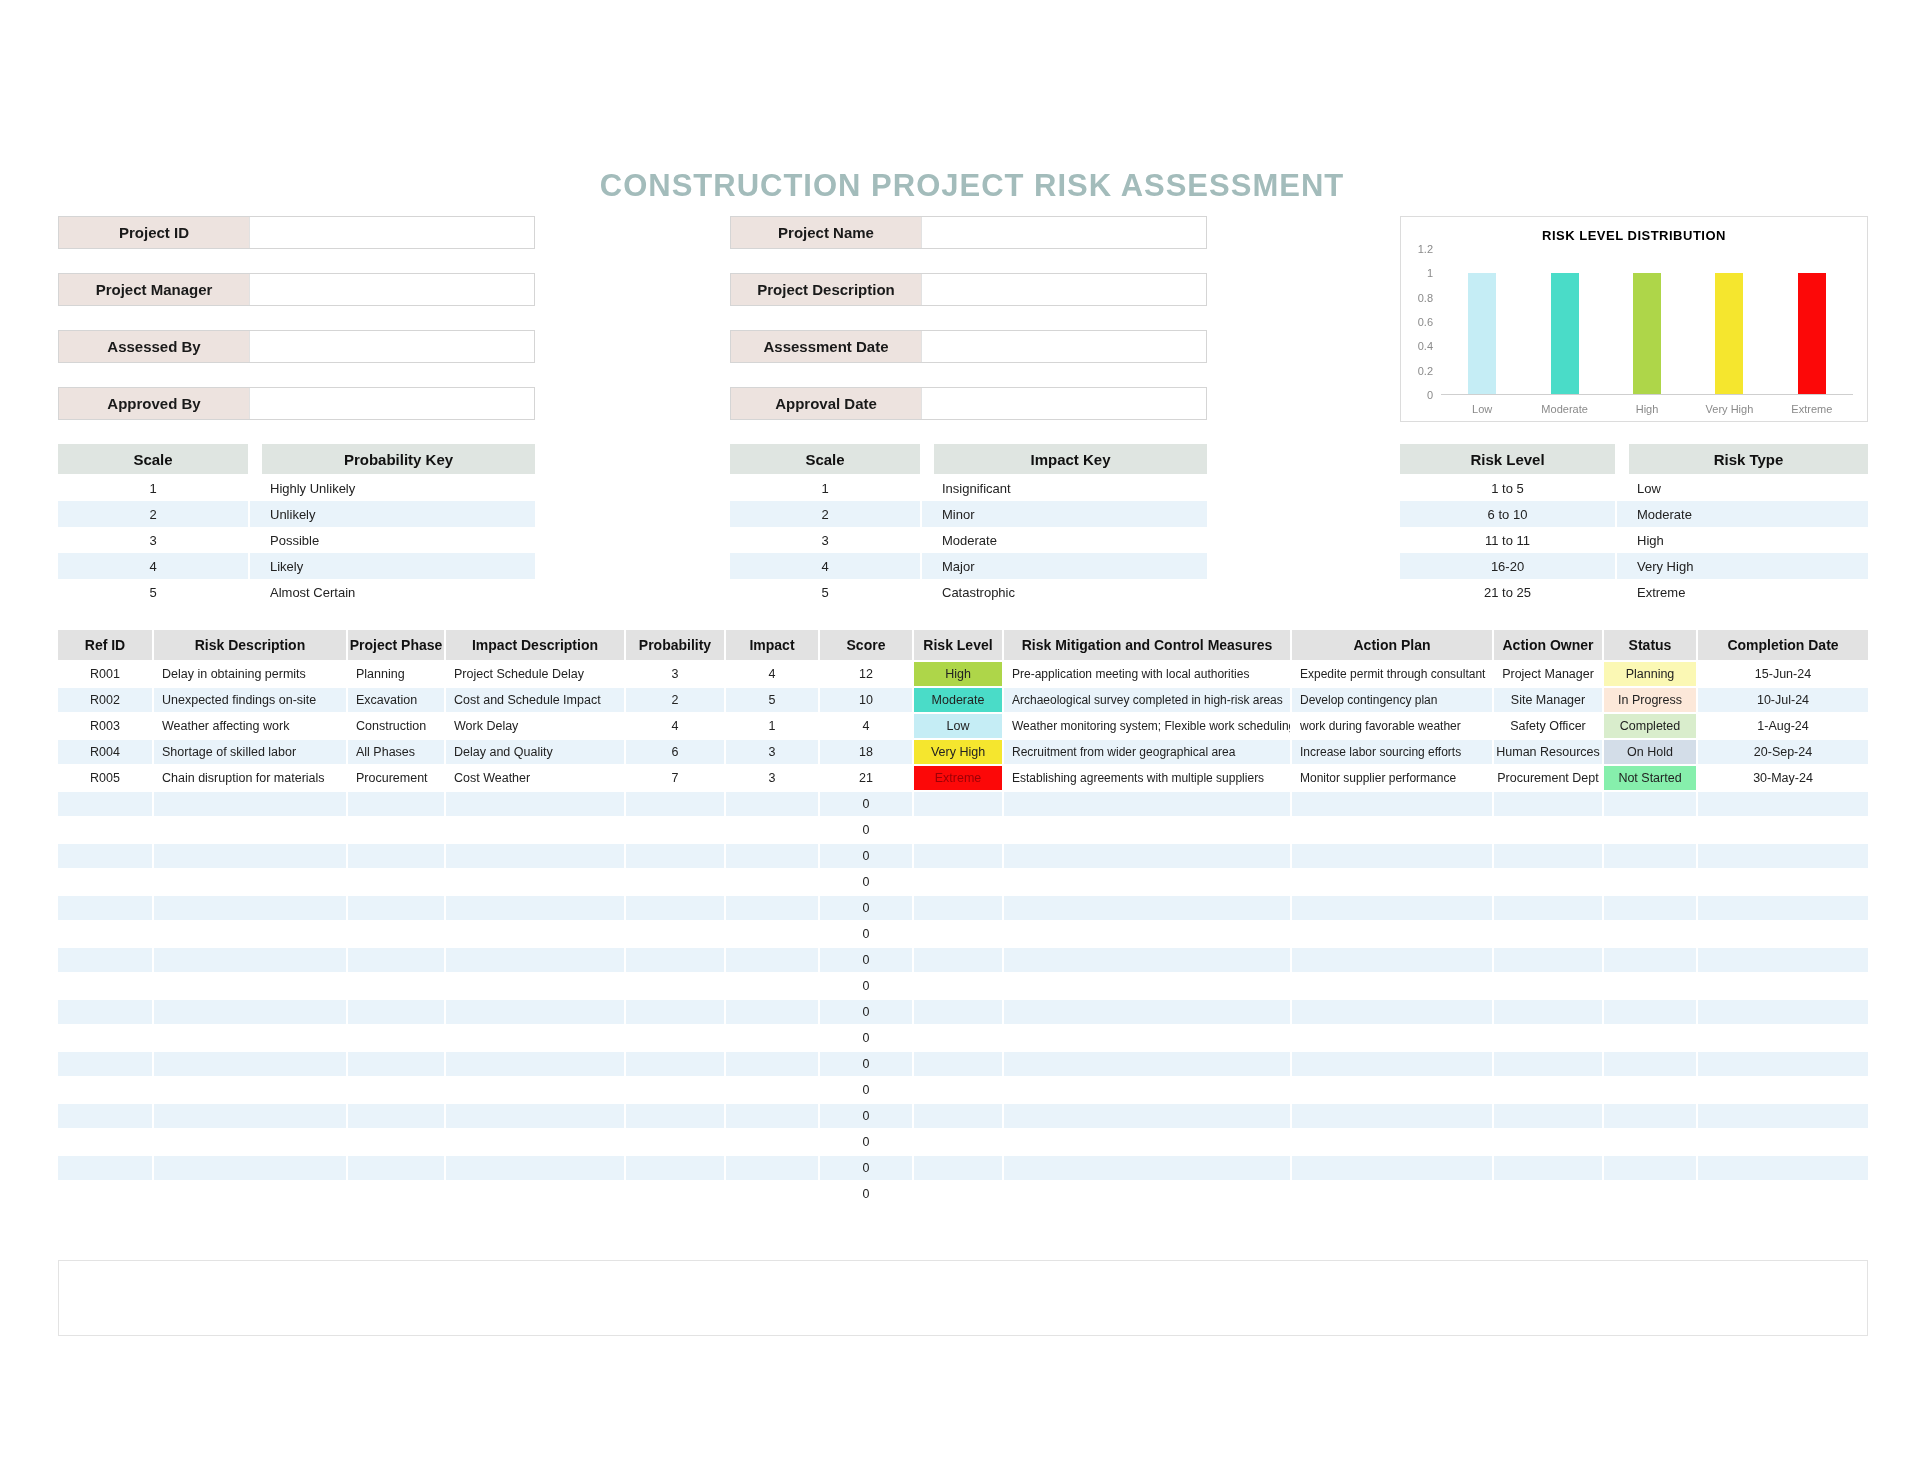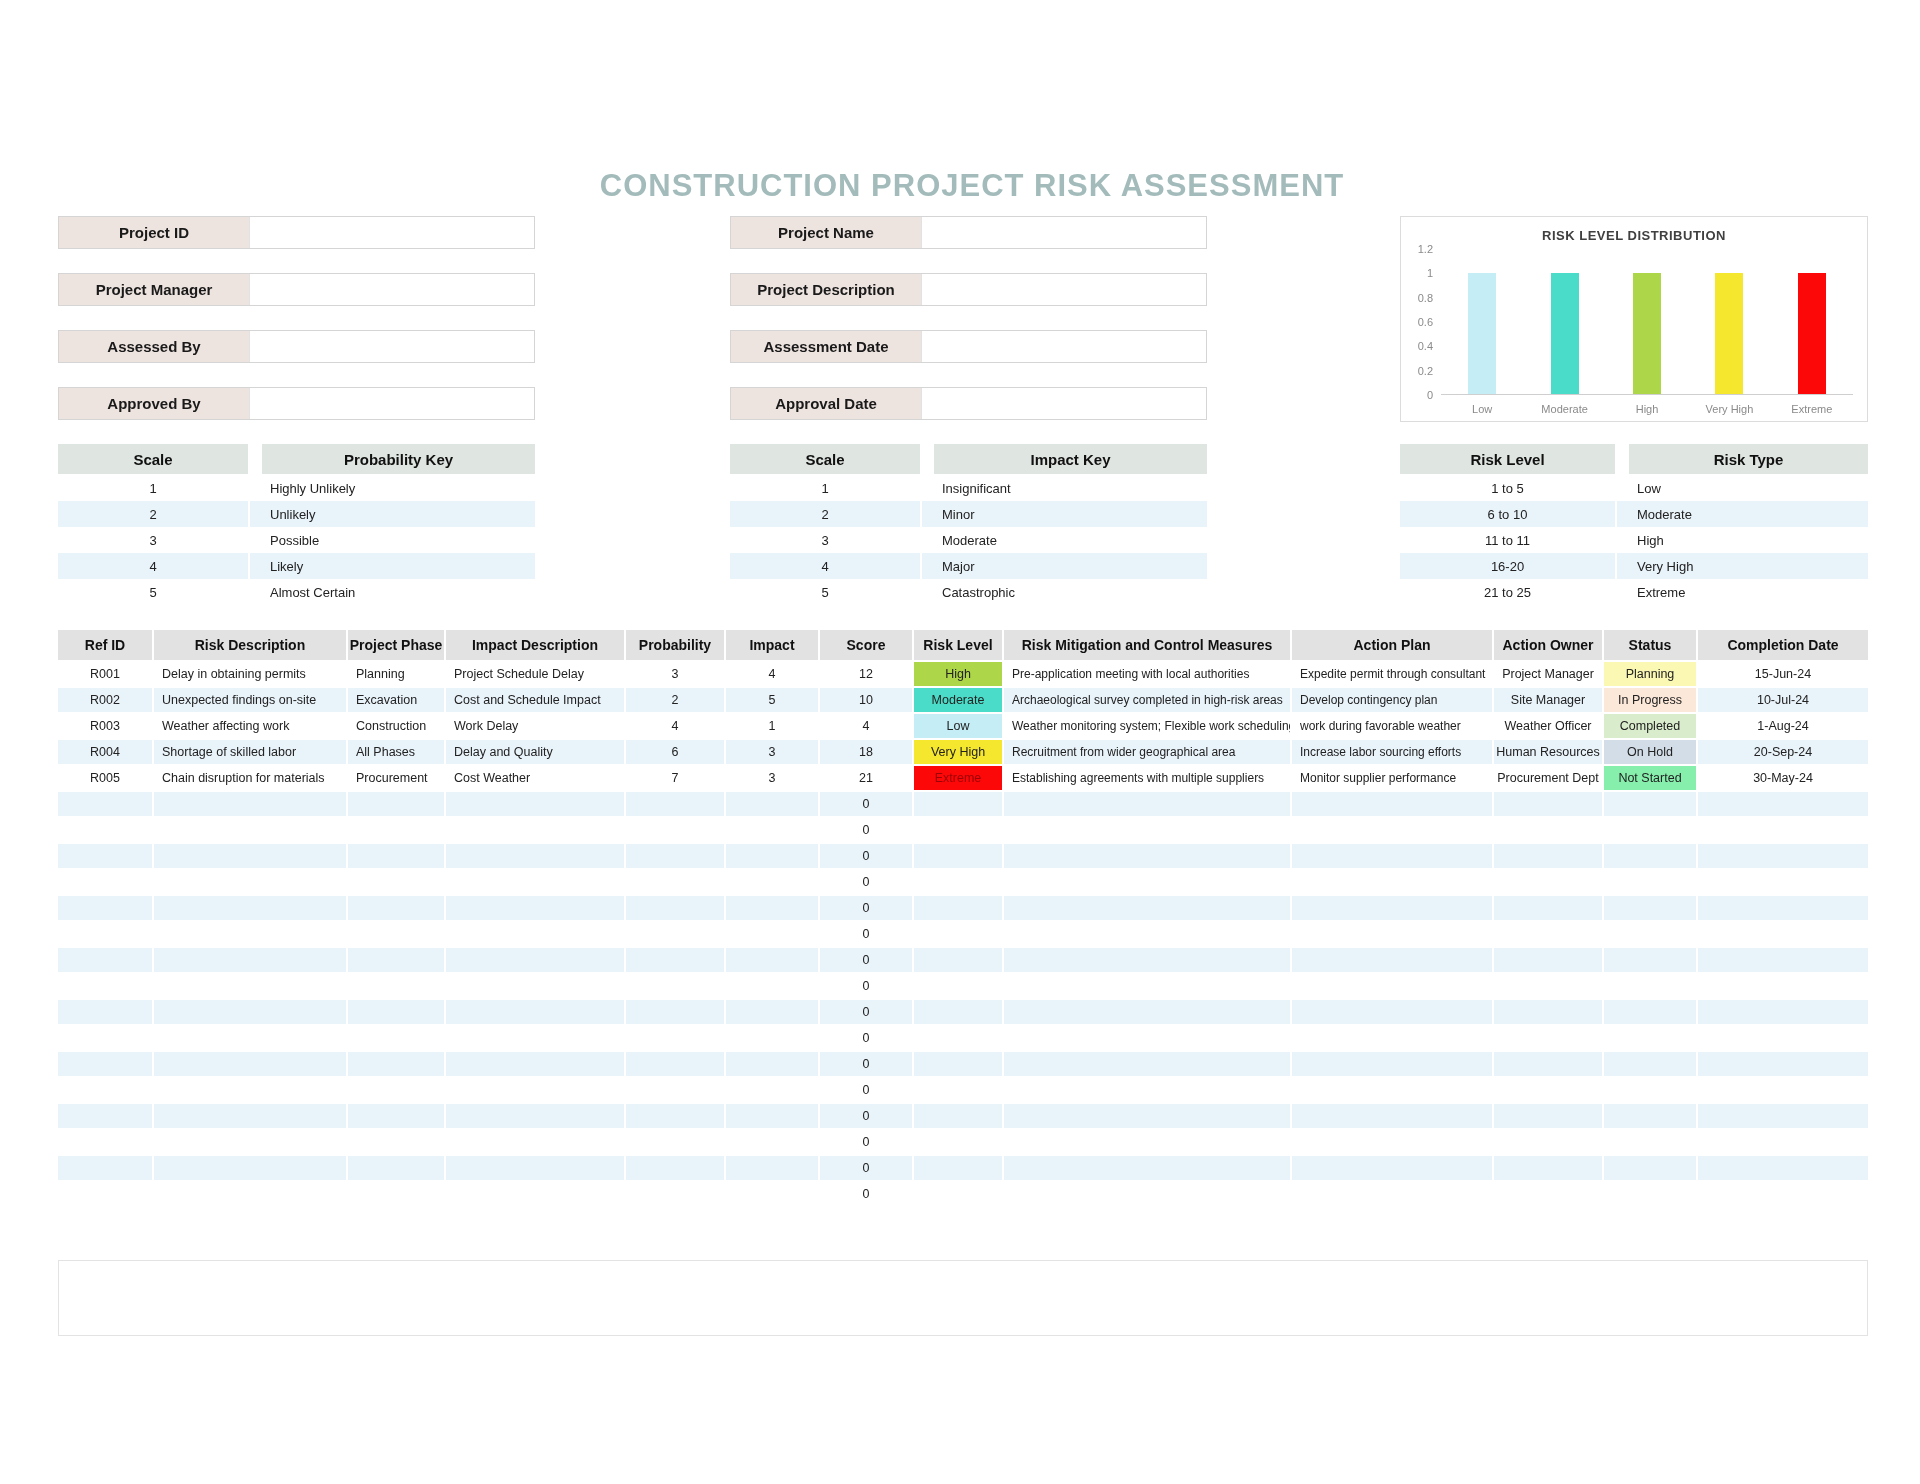--- a/index.html
+++ b/index.html
@@ -17,21 +17,21 @@
               box-sizing:border-box; background:#fff; }
   .form-label { width:190px; background:#ede3df; display:flex; align-items:center;
                 justify-content:center; font-weight:bold; font-size:15px; color:#1a1a1a; }
   .form-input { flex:1; background:#fff; border-left:1px solid #e2e2e2; font-size:13px;
                 display:flex; align-items:center; padding:0 8px; }
 
   
   .chart { position:absolute; left:1400px; top:216px; width:468px; height:206px;
            border:1px solid #dcdcdc; box-sizing:border-box; background:#fff; }
   .chart-title { text-align:center; margin-top:11px; font-size:13px; font-weight:bold;
-                 color:#404040; letter-spacing:0.5px; }
+                 color:#000000; letter-spacing:0.5px; }
   .plot { position:absolute; left:40px; right:14px; top:32px; bottom:26px;
           border-bottom:1px solid #cfcfcf; }
   .bars { display:flex; height:100%; align-items:flex-end; justify-content:space-around; }
   .bar-slot { flex:1; display:flex; justify-content:center; align-items:flex-end; height:100%; }
   .bar { width:28px; }
   .ylabels { position:absolute; left:0; width:34px; top:32px; bottom:26px; }
   .ytick { position:absolute; right:2px; transform:translateY(50%); font-size:11px; color:#8a8a8a; }
   .xlabels { position:absolute; left:40px; right:14px; bottom:6px; display:flex; }
   .xlabel { flex:1; text-align:center; font-size:11px; color:#8a8a8a; }
 
@@ -277,21 +277,21 @@
       <div class="mc ctr">R003</div>
       <div class="mc">Weather affecting work</div>
       <div class="mc">Construction</div>
       <div class="mc">Work Delay</div>
       <div class="mc ctr">4</div>
       <div class="mc ctr">1</div>
       <div class="mc ctr">4</div>
       <div class="mc ctr badge" style="background: rgb(197, 237, 245);">Low</div>
       <div class="mc longtext">Weather monitoring system; Flexible work scheduling</div>
       <div class="mc longtext">work during favorable weather</div>
-      <div class="mc ctr">Weather Officer</div>
+      <div class="mc ctr">Safety Officer</div>
       <div class="mc ctr" style="background: rgb(217, 237, 204);">Completed</div>
       <div class="mc ctr">1-Aug-24</div>
       <div class="mc ctr alt">R004</div>
       <div class="mc alt">Shortage of skilled labor</div>
       <div class="mc alt">All Phases</div>
       <div class="mc alt">Delay and Quality</div>
       <div class="mc ctr alt">6</div>
       <div class="mc ctr alt">3</div>
       <div class="mc ctr alt">18</div>
       <div class="mc ctr alt badge" style="background: rgb(245, 230, 46);">Very High</div>

